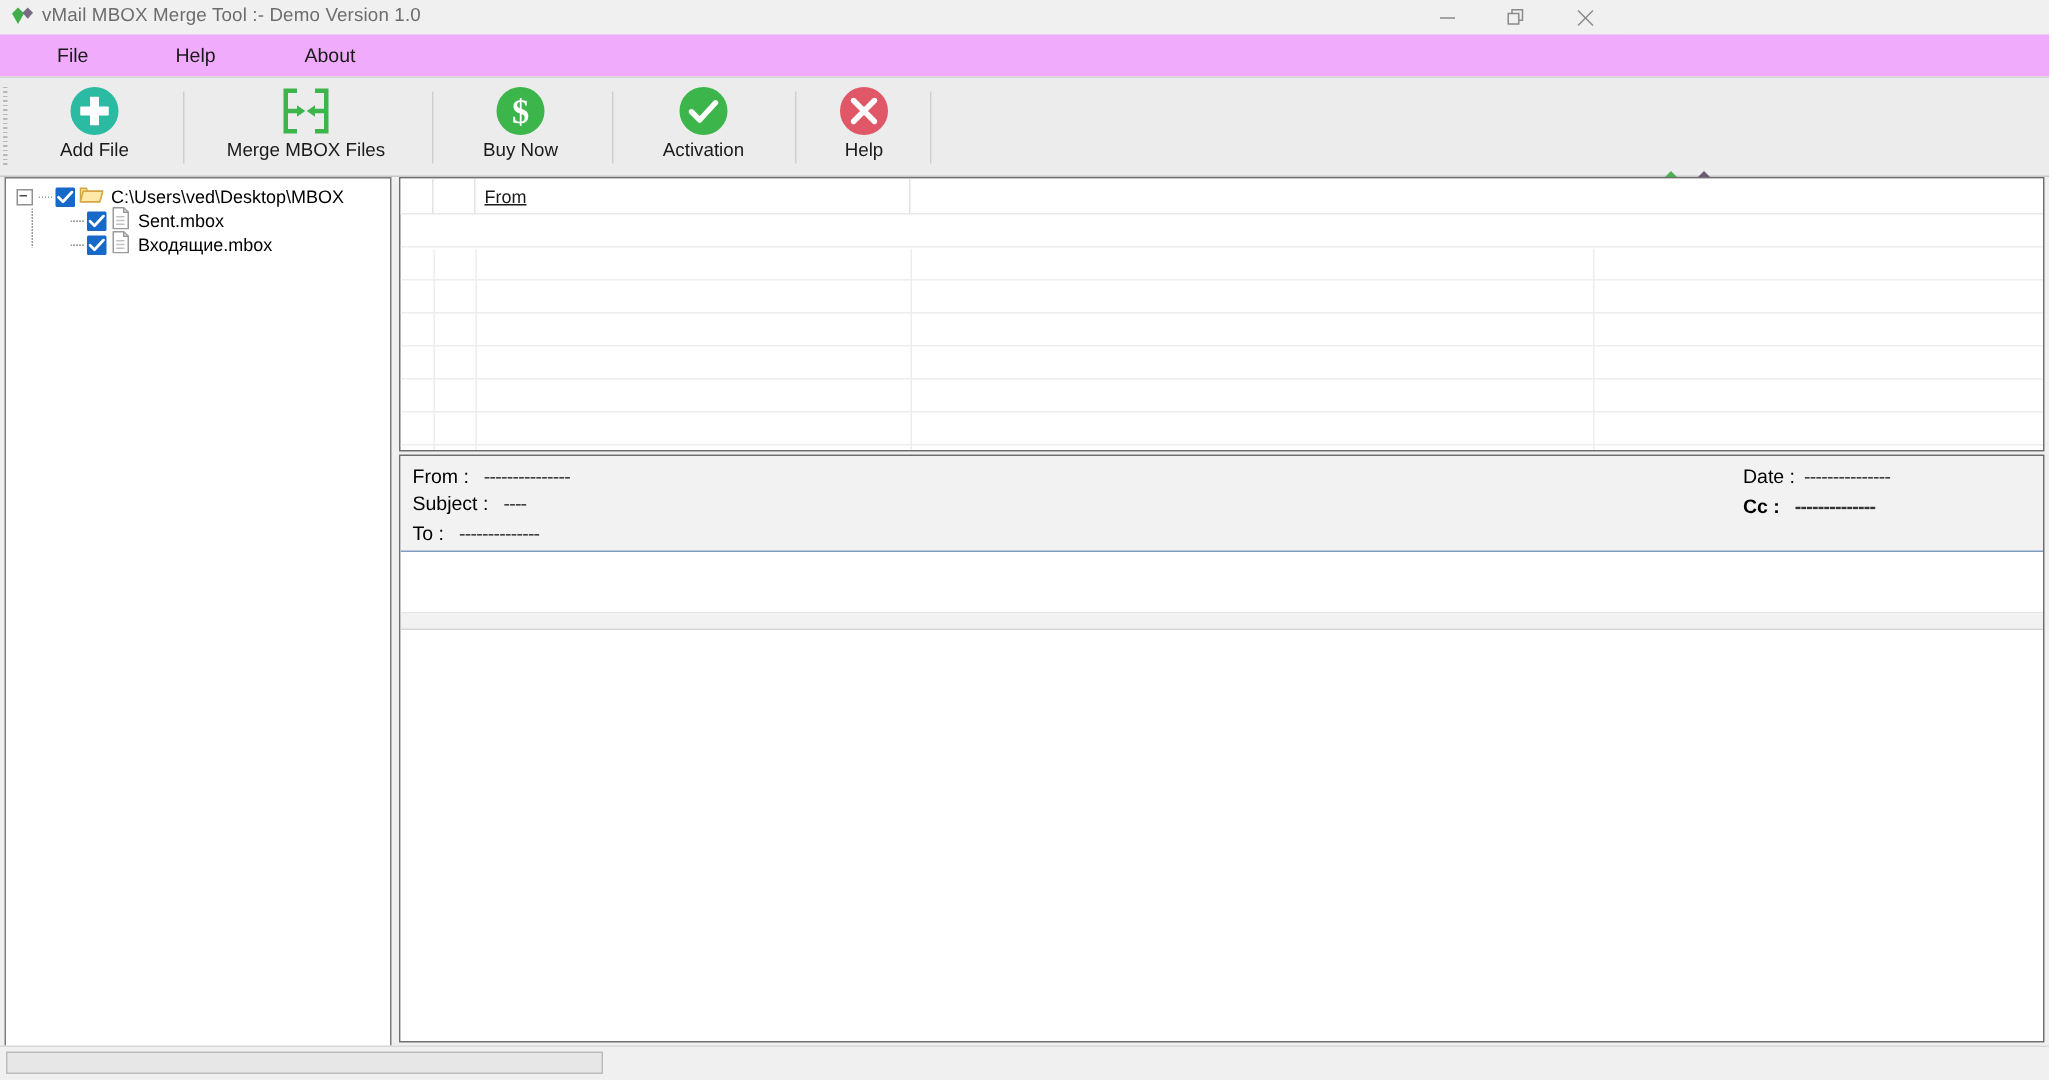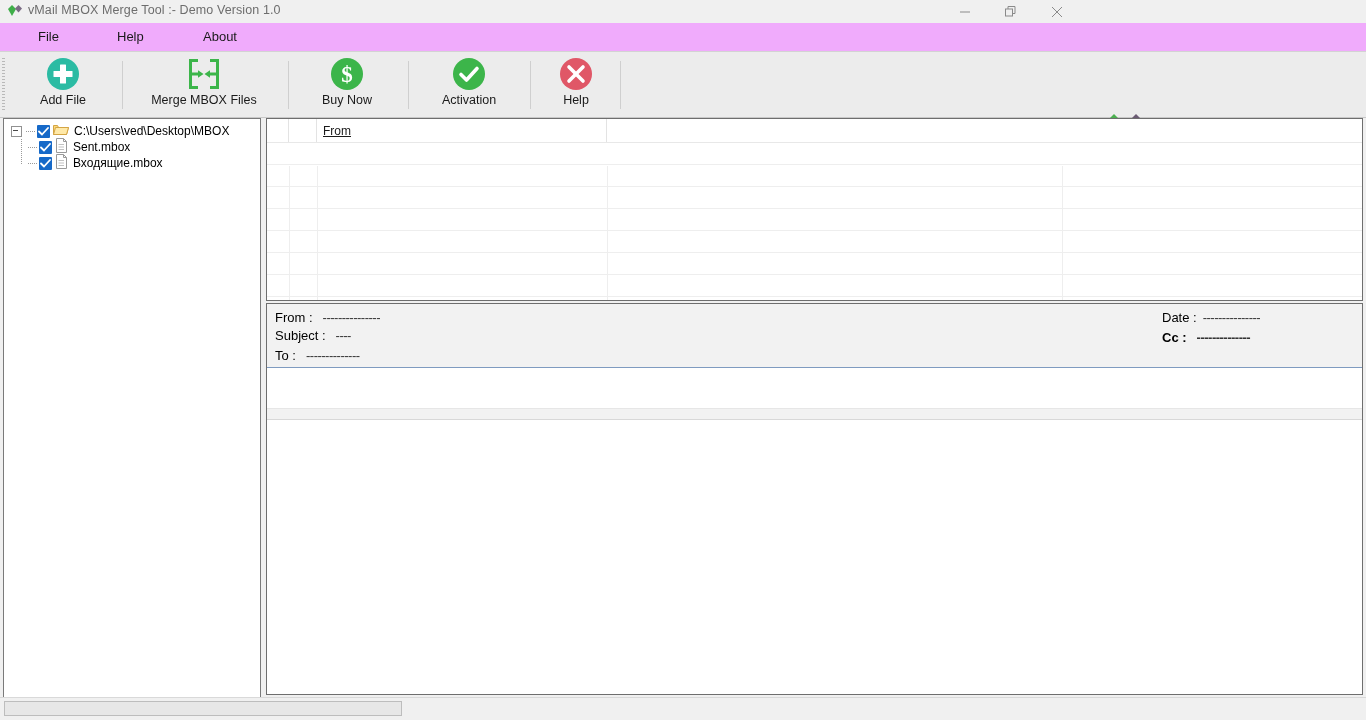--- a/index.html
+++ b/index.html
@@ -142,21 +142,21 @@
     position: relative;
     height: 16px;
     display: flex;
     align-items: center;
     font-size: 12px;
     color: #000;
     white-space: nowrap;
     cursor: default;
   }
   .tree-root { padding-left: 7px; margin-top: 4px; }
-  .tree-child { padding-left: 24px; }
+  .tree-child { padding-left: 43px; }
   .expander {
     width: 9px; height: 9px;
     border: 1px solid #919191;
     background: #fff;
     position: relative;
     margin-right: 4px;
     flex: 0 0 auto;
     cursor: default;
   }
   .expander:before {

